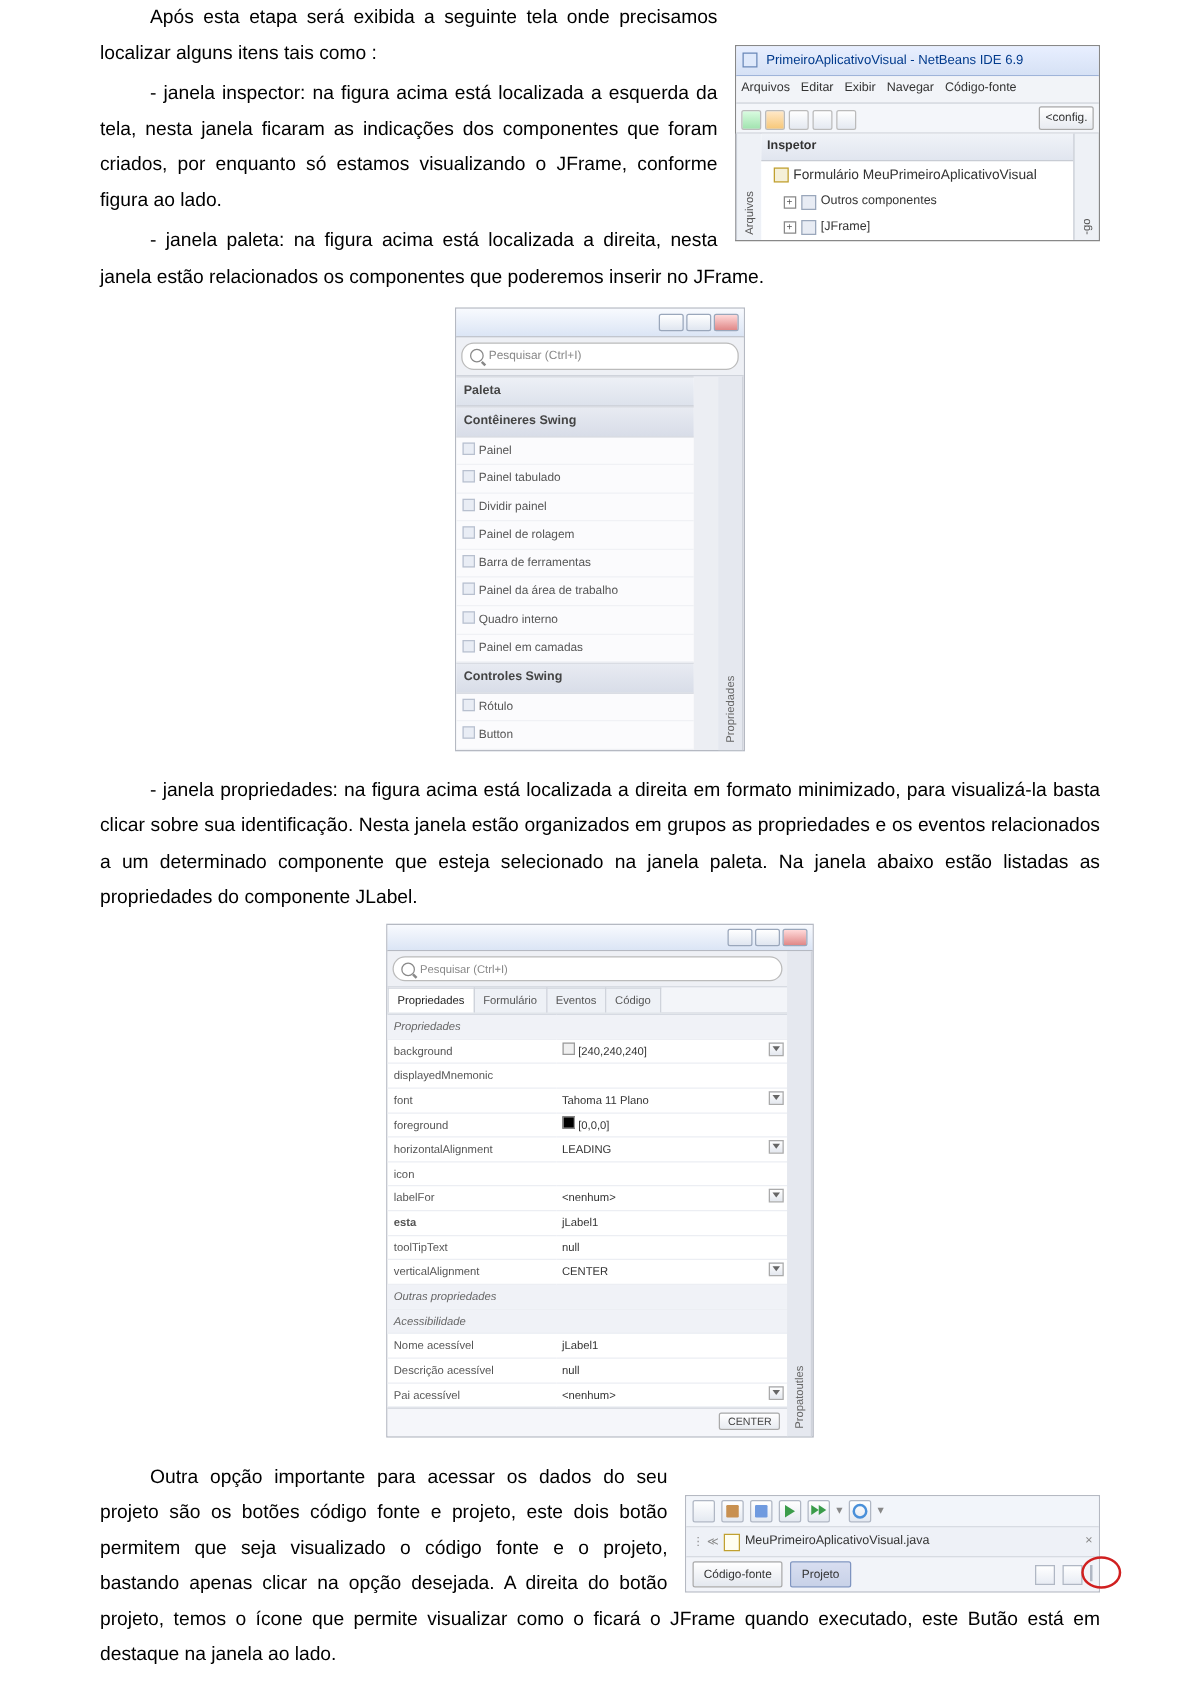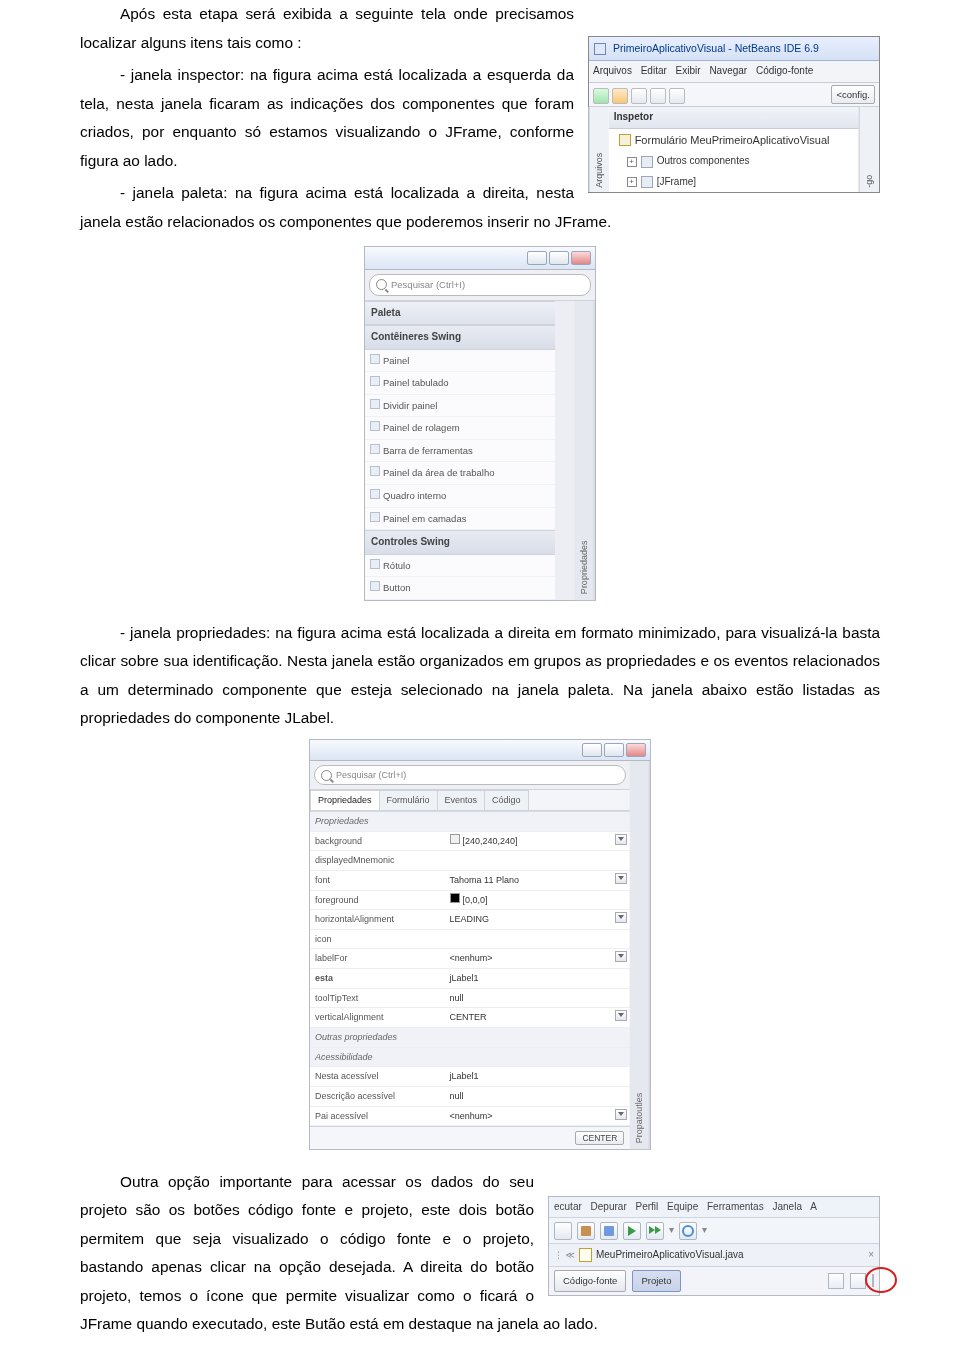--- a/index.html
+++ b/index.html
@@ -351,21 +351,21 @@
                 <td class="k">verticalAlignment</td>
                 <td class="v"><span>CENTER</span><span class="dd"></span></td>
               </tr>
           <tr class="subhead">
                 <td colspan="2">Outras propriedades</td>
               </tr>
           <tr class="subhead">
                 <td colspan="2">Acessibilidade</td>
               </tr>
           <tr>
-                <td class="k">Nesta acessível</td>
+                <td class="k">Nome acessível</td>
                 <td class="v">jLabel1</td>
               </tr>
           <tr>
                 <td class="k">Descrição acessível</td>
                 <td class="v">null</td>
               </tr>
           <tr>
                 <td class="k">Pai acessível</td>
                 <td class="v"><span>&lt;nenhum&gt;</span><span class="dd"></span></td>
               </tr>
@@ -373,29 +373,20 @@
           </table>
         <div class="centerbtn">
           <span>CENTER</span>
         </div>
       </div>
       <div class="pal-vtab" style="border-left:1px solid #cfd3db;">Propatoutles</div>
     </div>
   </div>
 
   <div class="fig-toolbar float-right" style="margin-top:28px;">
-    <div class="mrow">
-      <span>ecutar</span>
-      <span>Depurar</span>
-      <span>Perfil</span>
-      <span>Equipe</span>
-      <span>Ferramentas</span>
-      <span>Janela</span>
-      <span>A</span>
-    </div>
     <div class="trow">
       <span class="ticon2"></span>
       <span class="ticon2 brown"></span>
       <span class="ticon2 blue"></span>
       <span class="ticon2 play"></span>
       <span class="ticon2 dplay"></span>
       <span style="color:#888;">▾</span>
       <span class="ticon2 globe"></span>
       <span style="color:#888;">▾</span>
     </div>

